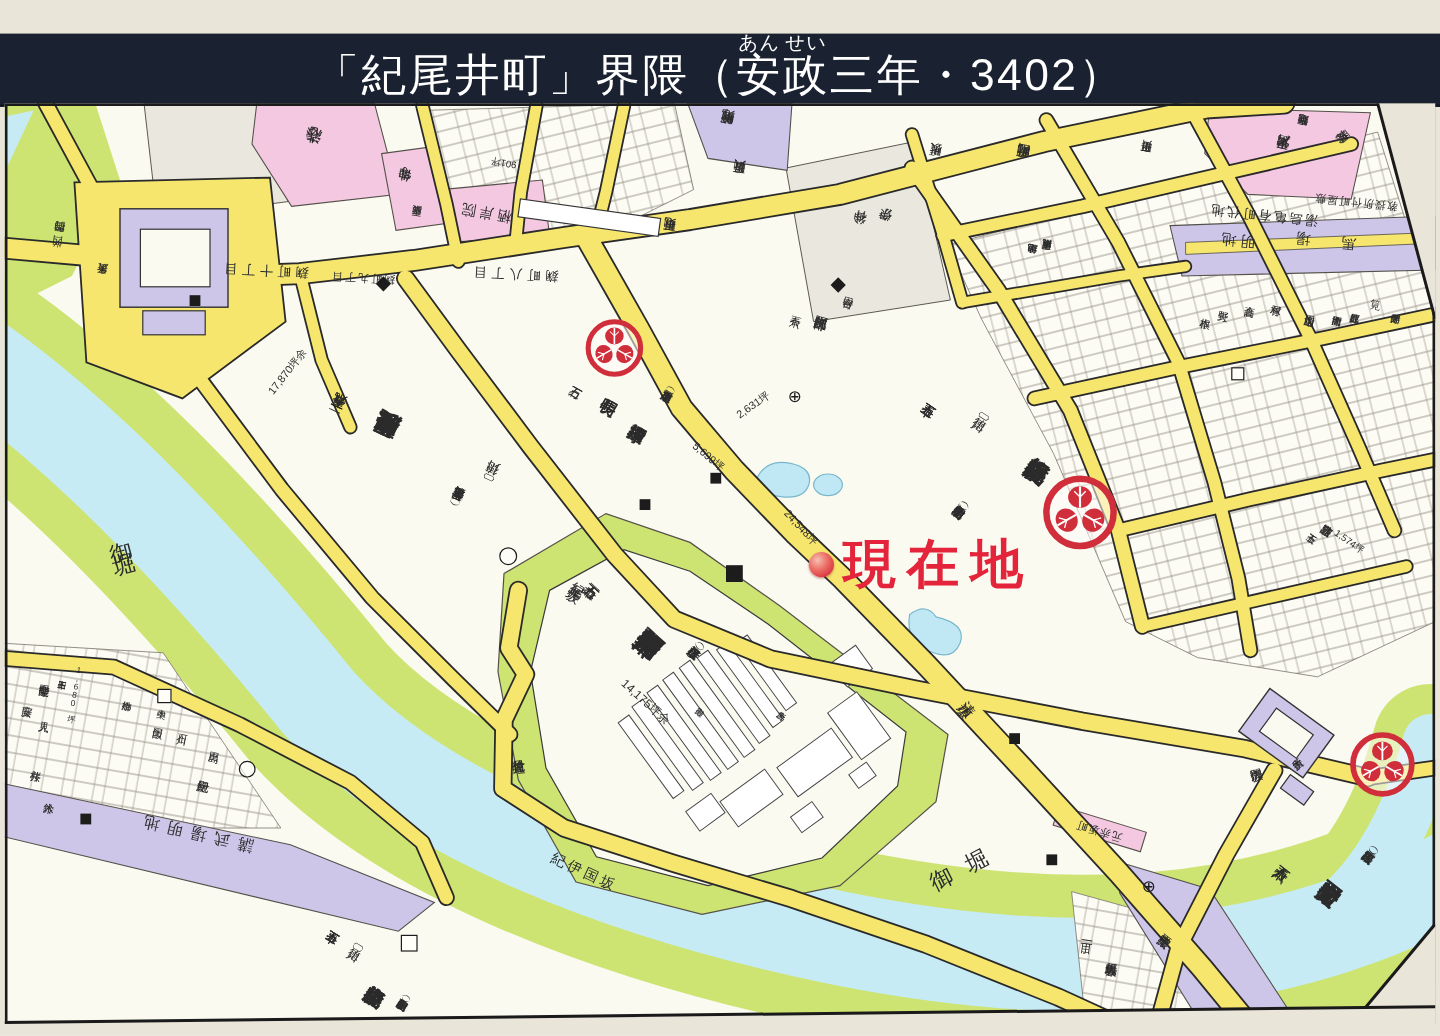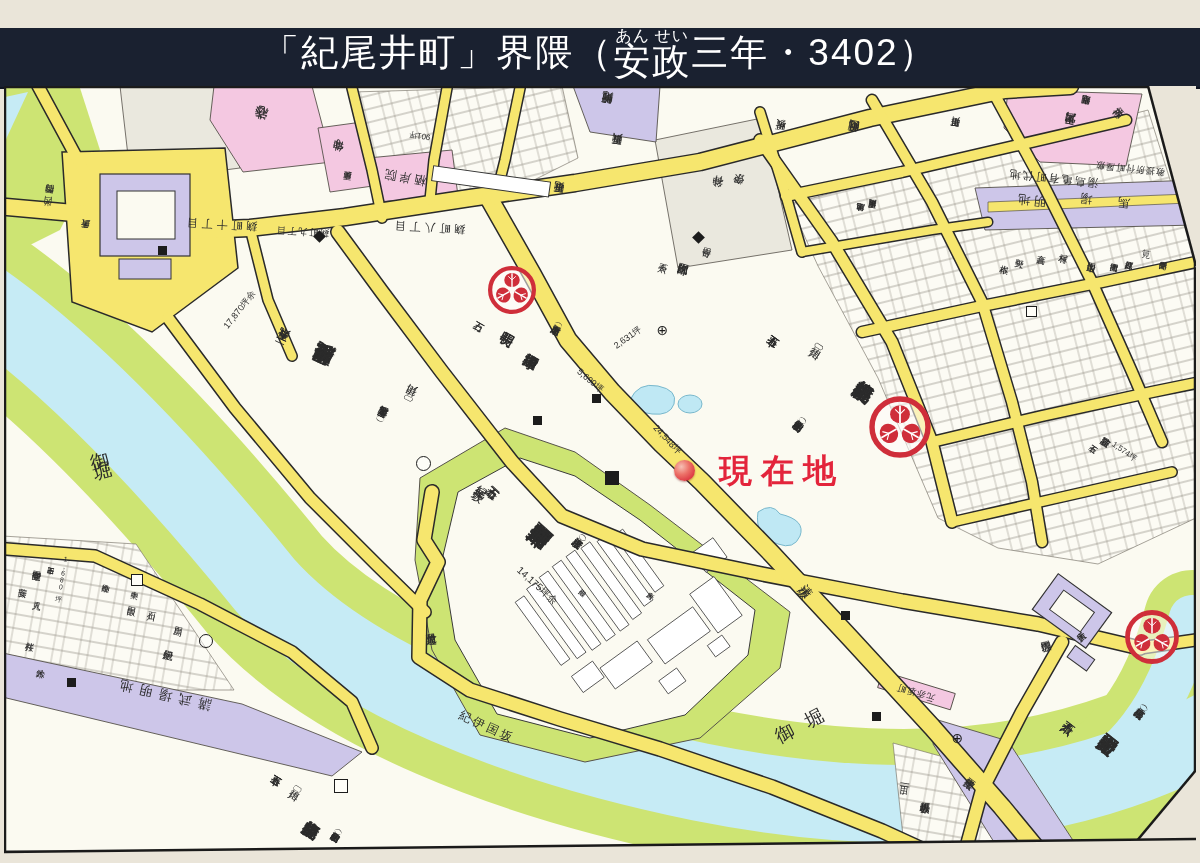--- a/index.html
+++ b/index.html
@@ -1,20 +1,20 @@
 <!DOCTYPE html>
 <html><head>
 <meta charset="utf-8">
 <style>
   html,body{margin:0;padding:0;}
   body{background:#eae5d9;font-family:"Liberation Sans","DejaVu Sans",sans-serif;}
   .stage{position:relative;width:1200px;height:863px;overflow:hidden;background:#eae5d9;}
   .band{position:absolute;left:0;top:28px;width:1200px;height:59px;background:#1a2130;
         display:flex;align-items:center;justify-content:center;border-bottom:2px solid #101522;}
-  .title{color:#fff;font-size:37px;letter-spacing:2px;white-space:nowrap;display:flex;}
+  .title{color:#fff;font-size:37px;letter-spacing:2px;white-space:nowrap;display:flex;align-items:flex-end;}
   .title ruby{ruby-align:center;}
   .title rt{font-size:16px;letter-spacing:1px;color:#fff;}
   .mapbox{position:absolute;left:4px;top:86px;width:1192px;height:769px;background:#fbfaf1;}
   .overlay{position:absolute;left:4px;top:86px;width:1192px;height:769px;overflow:hidden;pointer-events:none;}
   .lbl{position:absolute;white-space:nowrap;color:#2b2b2b;line-height:1.05;font-weight:500;}
   .lbl.v{writing-mode:vertical-rl;text-orientation:upright;}
   .mk{position:absolute;}
   .mk.square{background:#1c1c1c;}
   .mk.diamond{background:#1c1c1c;}
   .mk.circle{border:1.8px solid #1c1c1c;border-radius:50%;background:rgba(255,255,255,.5);}
@@ -221,21 +221,21 @@
         <path d="M1125,855 L1196,770" stroke="#1a1a1a" stroke-width="2.5"></path>
         <path d="M3,852 L1197,839 L1197,856 L3,856 Z" fill="#eae5d9"></path>
         <path d="M3,852 L1197,839" stroke="#1a1a1a" stroke-width="2.5"></path>
       </g>
     </svg>
   </div>
 
   <div class="overlay" id="labels">
       <div class="lbl v" style="left: 92px; top: 361px; font-size: 19px; letter-spacing: 10px; transform: translate(-50%, -50%) rotate(-15deg);">御堀</div>
       <div class="lbl" style="left: 802px; top: 637px; font-size: 19px; letter-spacing: 14px; transform: translate(-50%, -50%) rotate(-27deg);">御堀</div>
-      <div class="lbl" style="left: 778px; top: 385px; font-size: 33px; color: rgb(227, 36, 59); font-weight: 700; letter-spacing: 9px; transform: translate(-50%, -50%) rotate(0deg);">現在地</div>
+      <div class="lbl" style="left: 778px; top: 385px; font-size: 44px; color: rgb(227, 36, 59); font-weight: 700; letter-spacing: 9px; transform: translate(-50%, -50%) rotate(0deg);">現在地</div>
       <div class="lbl v" style="left: 554px; top: 430px; font-size: 21px; font-weight: 600; transform: translate(-50%, -50%) rotate(42deg);">井伊掃部頭直弼</div>
       <div class="lbl v" style="left: 582px; top: 447px; font-size: 10px; transform: translate(-50%, -50%) rotate(42deg);">近江彦根藩（彦根）</div>
       <div class="lbl v" style="left: 498px; top: 396px; font-size: 12px; transform: translate(-50%, -50%) rotate(42deg);">三十五万石</div>
       <div class="lbl" style="left: 533px; top: 500px; font-size: 10px; transform: translate(-50%, -50%) rotate(42deg);">14,175坪余</div>
       <div class="lbl v" style="left: 483px; top: 396px; font-size: 12px; letter-spacing: 2px; transform: translate(-50%, -50%) rotate(33deg);">紀尾井坂</div>
       <div class="lbl v" style="left: 812px; top: 497px; font-size: 12px; letter-spacing: 2px; transform: translate(-50%, -50%) rotate(52deg);">清水坂</div>
       <div class="lbl v" style="left: 425px; top: 539px; font-size: 11px; transform: translate(-50%, -50%) rotate(-6deg);">喰違見付</div>
       <div class="lbl" style="left: 483px; top: 641px; font-size: 12px; letter-spacing: 3px; transform: translate(-50%, -50%) rotate(25deg);">紀伊国坂</div>
       <div class="lbl v" style="left: 873px; top: 285px; font-size: 19px; font-weight: 600; transform: translate(-50%, -50%) rotate(33deg);">紀伊中将慶福</div>
       <div class="lbl v" style="left: 802px; top: 330px; font-size: 10px; transform: translate(-50%, -50%) rotate(40deg);">紀伊和歌山藩（和歌山）</div>

